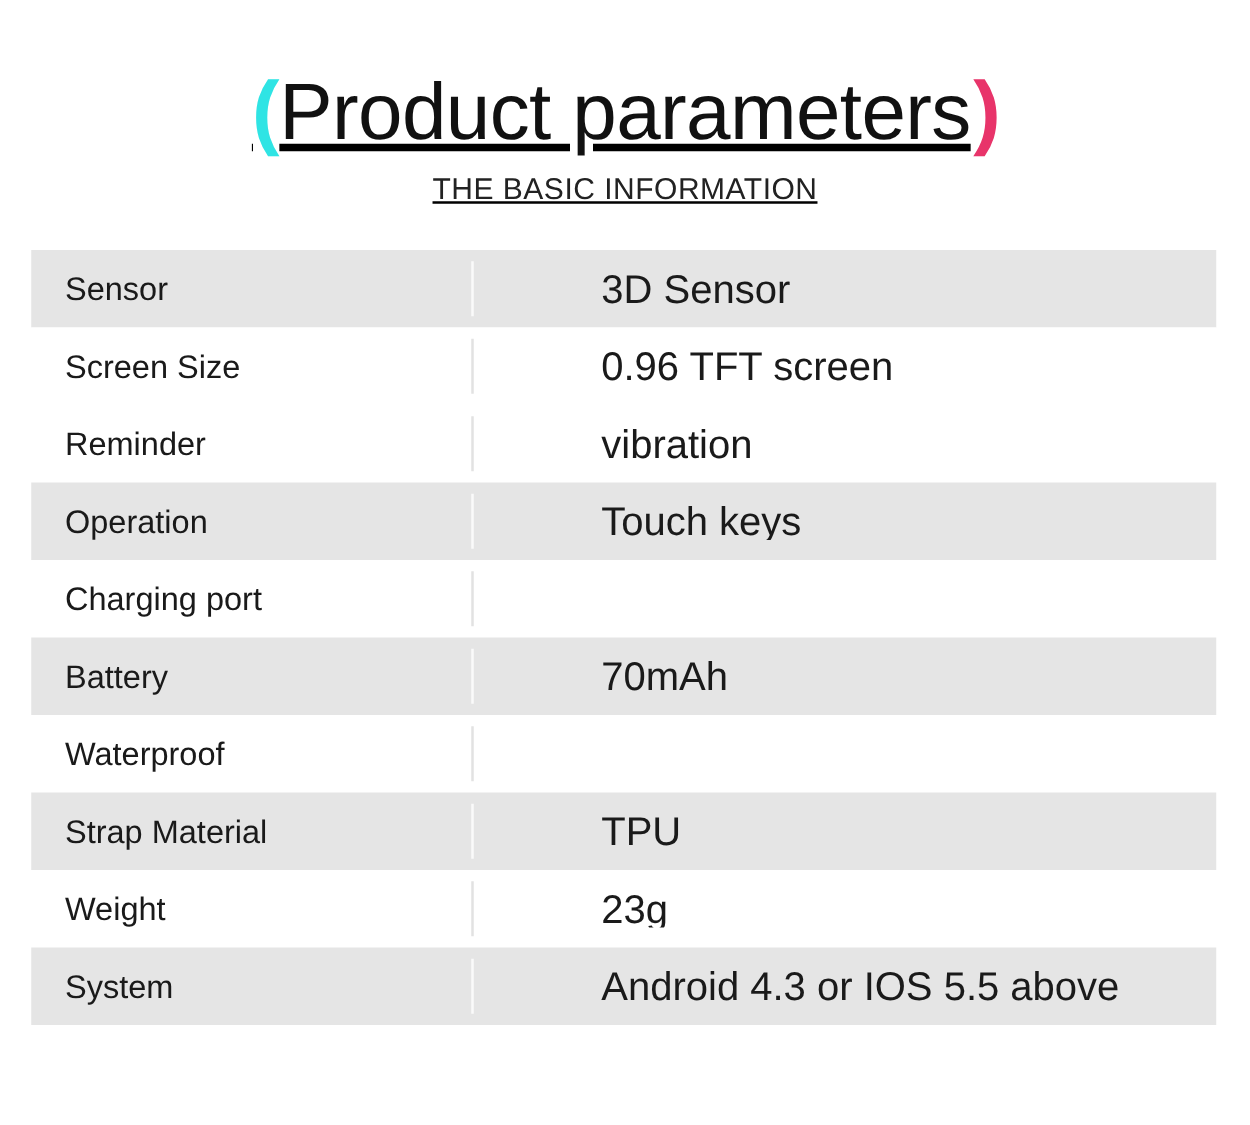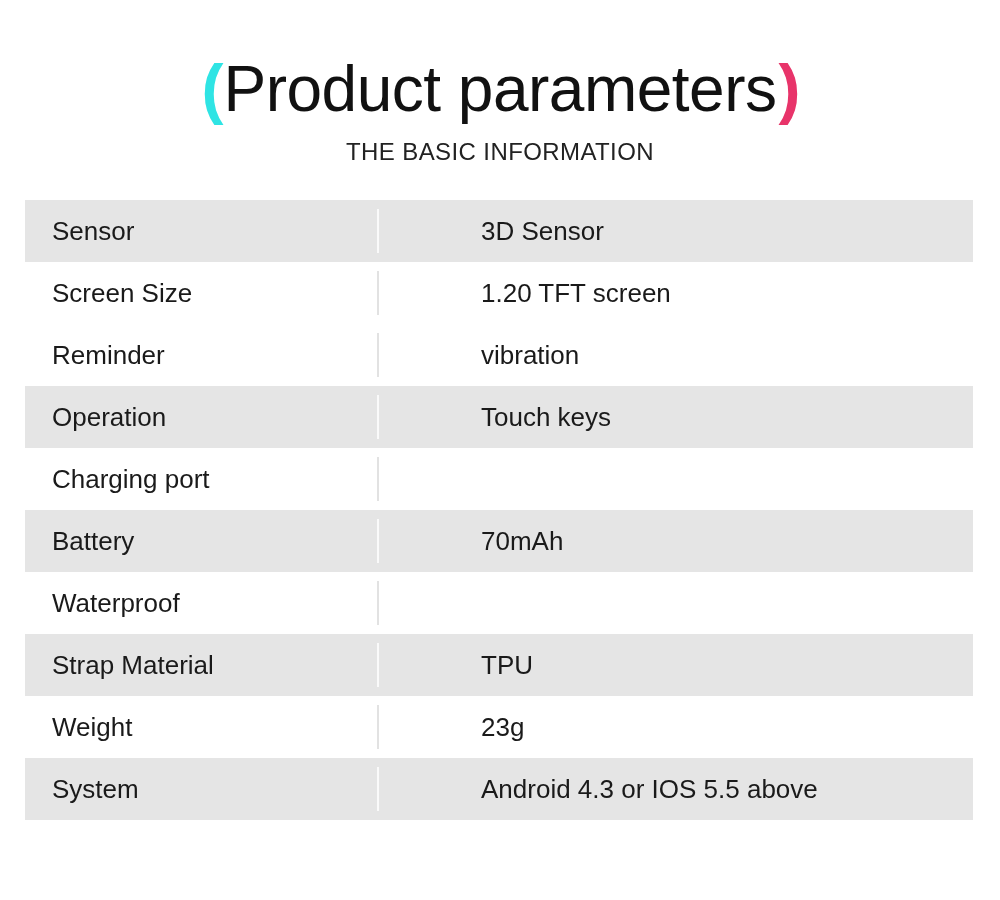--- a/index.html
+++ b/index.html
@@ -13,20 +13,21 @@
     font-family: "Liberation Sans", sans-serif;
     overflow: hidden;
   }
 
   .page {
     position: relative;
     width: 1000px;
     height: 744px;
     background: #ffffff;
     box-sizing: border-box;
+    text-decoration: underline;
   }
 
   
   .header {
     width: 100%;
     text-align: center;
     padding-top: 52px;
   }
 
   .title {
@@ -103,21 +104,21 @@
     margin: 0 0;
   }
   .spec-row:not(.shaded) .spec-divider {
     background: #e2e2e2;
   }
 
   .spec-value {
     flex: 1 1 auto;
     padding-left: 58px;
     box-sizing: border-box;
-    font-size: 26px;
+    font-size: 32px;
     line-height: 30px;
     color: #1a1a1a;
     font-weight: 400;
     white-space: nowrap;
     overflow: hidden;
   }
 </style>
 </head>
 <body>
 
@@ -130,21 +131,21 @@
 
   <div class="spec-table">
       <div class="spec-row shaded">
         <div class="spec-label">Sensor</div>
         <div class="spec-divider"></div>
         <div class="spec-value">3D Sensor</div>
       </div>
       <div class="spec-row">
         <div class="spec-label">Screen Size</div>
         <div class="spec-divider"></div>
-        <div class="spec-value">1.20 TFT screen</div>
+        <div class="spec-value">0.96 TFT screen</div>
       </div>
       <div class="spec-row">
         <div class="spec-label">Reminder</div>
         <div class="spec-divider"></div>
         <div class="spec-value">vibration</div>
       </div>
       <div class="spec-row shaded">
         <div class="spec-label">Operation</div>
         <div class="spec-divider"></div>
         <div class="spec-value">Touch keys</div>

